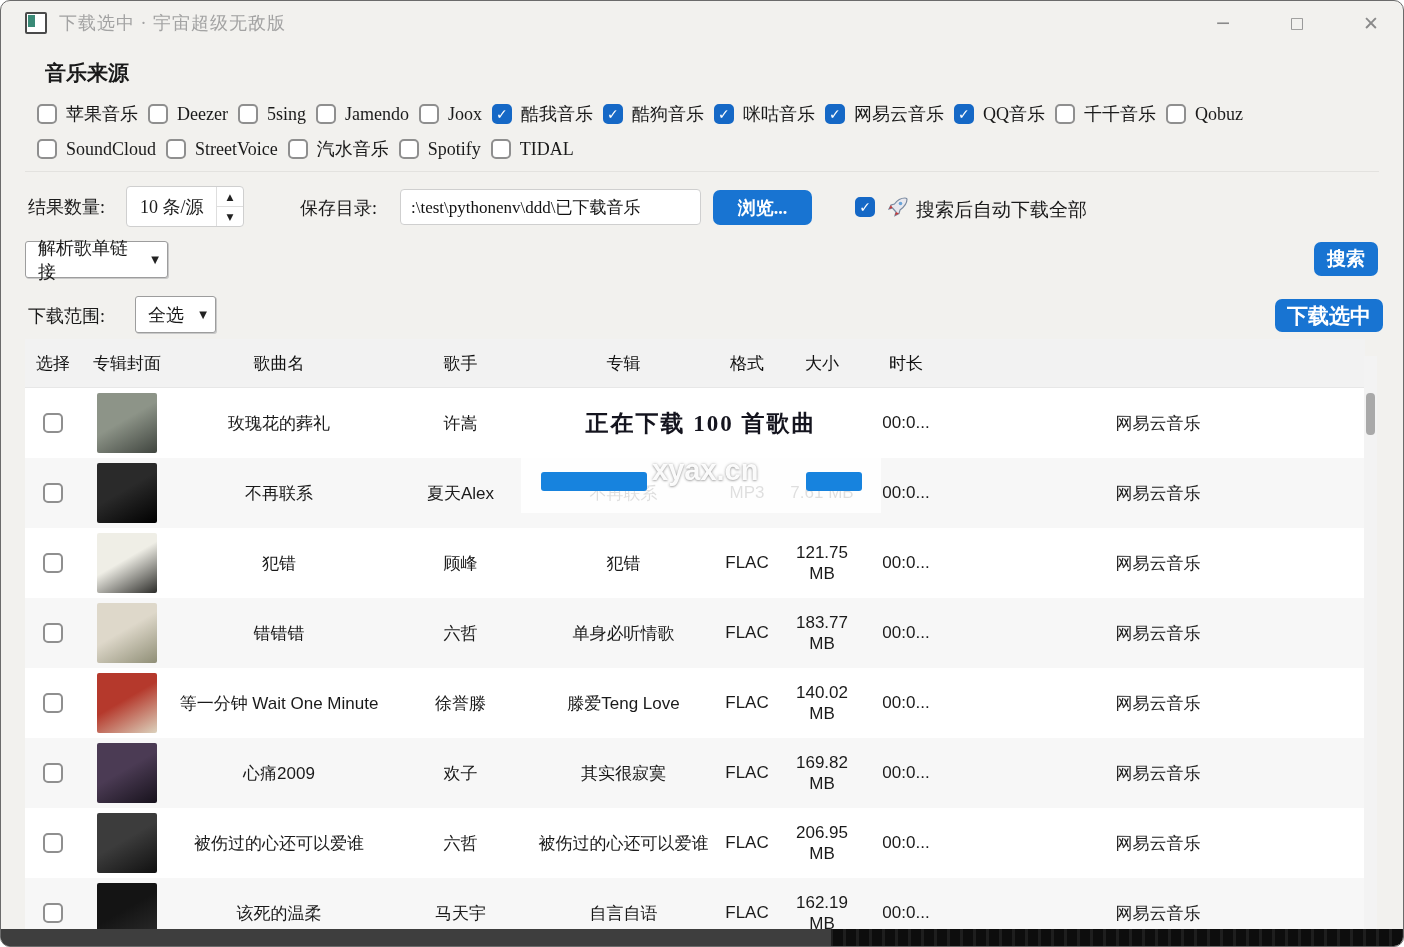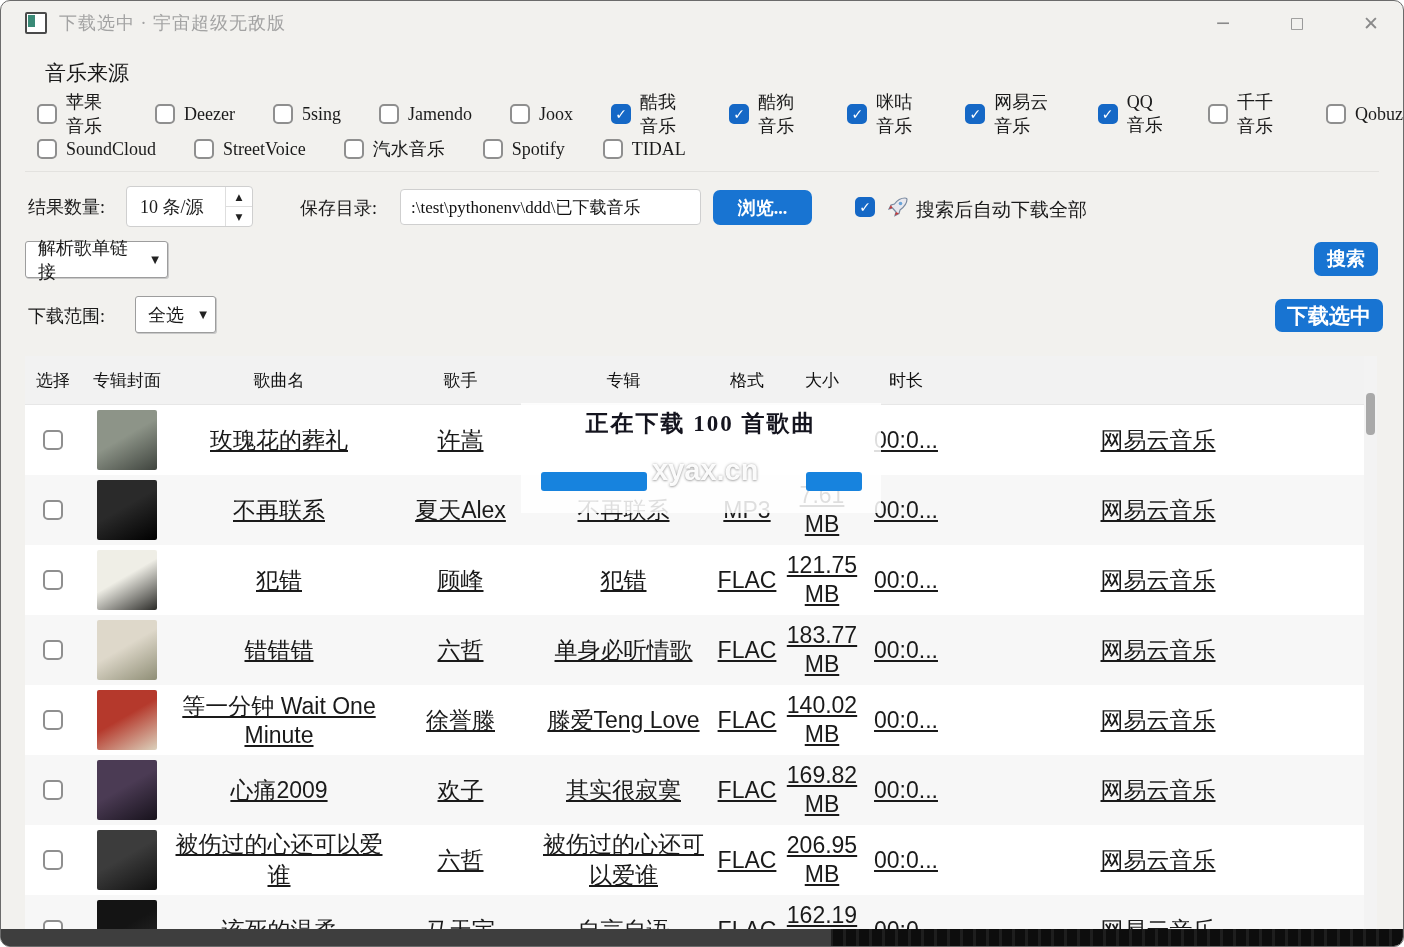--- a/index.html
+++ b/index.html
@@ -11,35 +11,35 @@
   }
   
   .titlebar{position:absolute;top:0;left:0;right:0;height:44px;display:flex;align-items:center;}
   .app-icon{width:18px;height:18px;margin-left:24px;border:2px solid #4a4a4a;background:#fff;border-radius:2px;position:relative;}
   .app-icon::before{content:"";position:absolute;left:1px;top:1px;width:7px;height:12px;background:#3a8a77;}
   .title-text{margin-left:12px;font-size:18px;color:#a3a3a3;letter-spacing:1px;}
   .win-controls{position:absolute;right:18px;top:0;height:44px;display:flex;align-items:center;gap:46px;color:#8a8a8a;}
   .win-btn{width:28px;height:28px;display:flex;align-items:center;justify-content:center;font-size:19px;font-family:"DejaVu Sans",sans-serif;cursor:default;}
   .win-btn.max{font-size:15px;}
   
-  .sources-title{position:absolute;left:44px;top:58px;font-size:21px;font-weight:normal;}
-  .source-row{position:absolute;left:36px;display:flex;align-items:center;gap:38px;height:28px;}
+  .sources-title{position:absolute;left:44px;top:58px;font-size:21px;font-weight:bold;}
+  .source-row{position:absolute;left:36px;display:flex;align-items:center;gap:10px;height:28px;}
   .source-row.r1{top:99px;}
   .source-row.r2{top:134px;}
   .source-item{display:flex;align-items:center;gap:9px;font-size:18px;}
   .cb{width:20px;height:20px;border:2px solid #8f8f8f;border-radius:5px;background:#fff;box-sizing:border-box;
       display:flex;align-items:center;justify-content:center;flex:0 0 auto;}
   .cb .tick{display:none;color:#fff;font-size:14px;font-weight:bold;font-family:"DejaVu Sans",sans-serif;line-height:1;}
   .cb.checked{background:#1568c6;border-color:#1568c6;}
   .cb.checked .tick{display:block;}
   .hairline{position:absolute;left:24px;right:24px;top:170px;height:1px;background:#e3e2df;}
   
   .label{font-size:18px;}
   .settings-row{position:absolute;left:27px;top:186px;height:40px;display:flex;align-items:center;}
-  .spinbox{position:absolute;left:125px;top:185px;width:127px;height:41px;background:#fff;border:1px solid #cfcfcf;border-radius:4px;box-sizing:border-box;display:flex;}
+  .spinbox{position:absolute;left:125px;top:185px;width:118px;height:41px;background:#fff;border:1px solid #cfcfcf;border-radius:4px;box-sizing:border-box;display:flex;}
   .spin-val{flex:1;display:flex;align-items:center;padding-left:13px;font-size:18px;}
   .spin-btns{width:26px;border-left:1px solid #dedede;display:flex;flex-direction:column;}
   .spin-btns span{flex:1;display:flex;align-items:center;justify-content:center;font-size:9px;color:#222;font-family:"DejaVu Sans",sans-serif;}
   .spin-btns span:first-child{border-bottom:1px solid #dedede;}
   .lbl-savedir{position:absolute;left:299px;top:195px;}
   .path-input{position:absolute;left:399px;top:188px;width:301px;height:36px;box-sizing:border-box;background:#fff;border:1px solid #cfcfcf;border-radius:4px;padding:0 10px;font-size:17px;font-family:"Liberation Serif","DejaVu Serif",serif;color:#111;}
   .btn{background:#1874d2;color:#fff;border:none;border-radius:7px;font-family:"Liberation Serif","DejaVu Serif",serif;font-weight:bold;display:flex;align-items:center;justify-content:center;text-align:right;}
   .btn-browse{position:absolute;left:712px;top:189px;width:99px;height:35px;font-size:18px;}
   .auto-cb{position:absolute;left:854px;top:196px;}
   .rocket{position:absolute;left:885px;top:194px;width:24px;height:24px;}
@@ -49,25 +49,25 @@
   .combo .val{flex:1;padding-left:12px;font-size:18px;}
   .combo .arrow{width:24px;font-size:10px;color:#222;text-align:center;font-family:"DejaVu Sans",sans-serif;}
   .combo-mode{position:absolute;left:24px;top:240px;width:143px;height:37px;}
   .url-input{position:absolute;left:181px;top:239px;width:1116px;height:38px;box-sizing:border-box;background:#fff;border:1px solid #cfcfcf;border-radius:4px;padding:0 14px;font-size:18px;font-family:"Liberation Serif","DejaVu Serif",serif;color:#111;}
   .btn-search{position:absolute;left:1313px;top:241px;width:64px;height:34px;font-size:19px;}
   
   .lbl-range{position:absolute;left:27px;top:303px;}
   .combo-range{position:absolute;left:134px;top:295px;width:81px;height:37px;}
   .btn-download{position:absolute;left:1274px;top:298px;width:108px;height:33px;font-size:21px;}
   
-  .table{position:absolute;left:24px;top:355px;width:1340px;bottom:0;background:#fff;font-family:"Liberation Sans","DejaVu Sans",sans-serif;}
+  .table{position:absolute;left:24px;top:338px;width:1340px;bottom:0;background:#fff;font-family:"Liberation Sans","DejaVu Sans",sans-serif;}
   .trow{display:grid;grid-template-columns:56px 92px 212px 151px 175px 72px 78px 90px 1fr;align-items:center;}
   .thead{height:48px;background:#f2f2f2;border-bottom:1px solid #e7e7e7;font-size:17px;color:#111;}
   .thead .cell{text-align:center;}
-  .tbody .trow{height:70px;font-size:23px;text-decoration:underline;}
+  .tbody .trow{height:70px;font-size:17px;}
   .tbody .trow:nth-child(even){background:#f7f7f7;}
   .cell{text-align:center;overflow:hidden;}
   .cell.size{line-height:1.25;}
   .rowcb{display:flex;justify-content:center;}
   .cover{width:60px;height:60px;margin:0 auto;border-radius:2px;}
   
   .vscroll{position:absolute;right:26px;top:355px;bottom:17px;width:13px;background:#f3f3f3;}
   .vthumb{position:absolute;left:2px;top:37px;width:9px;height:42px;background:#a9a9a9;border-radius:4px;}
   .hscroll{position:absolute;left:0;right:0;bottom:0;height:17px;background:repeating-linear-gradient(90deg,#0d0d0d 0 10px,#1e1e1e 10px 13px);z-index:30;}
   .hthumb{position:absolute;left:0;top:0;height:100%;width:830px;background:#3e3e3e;}

